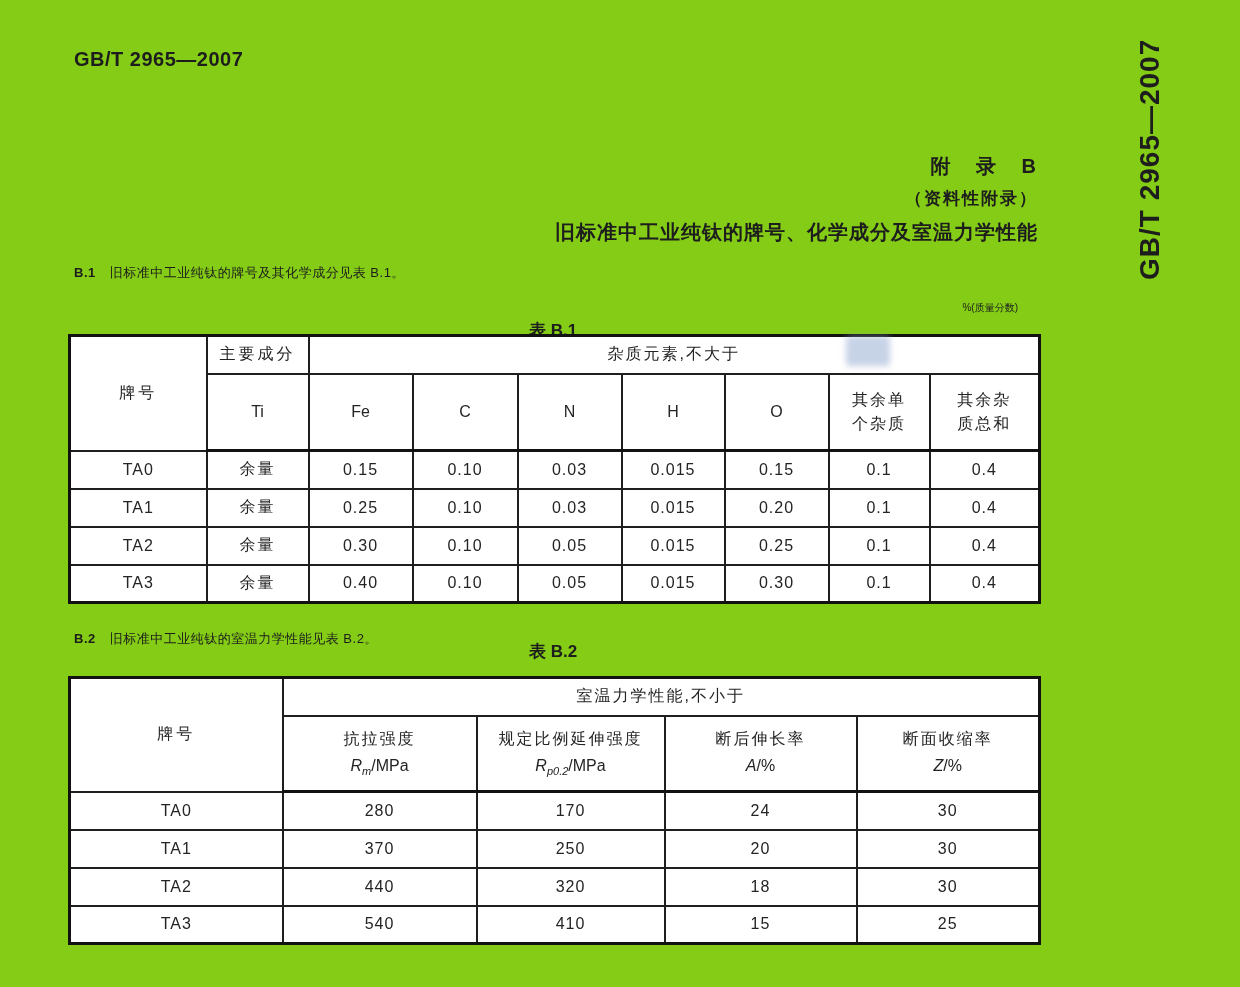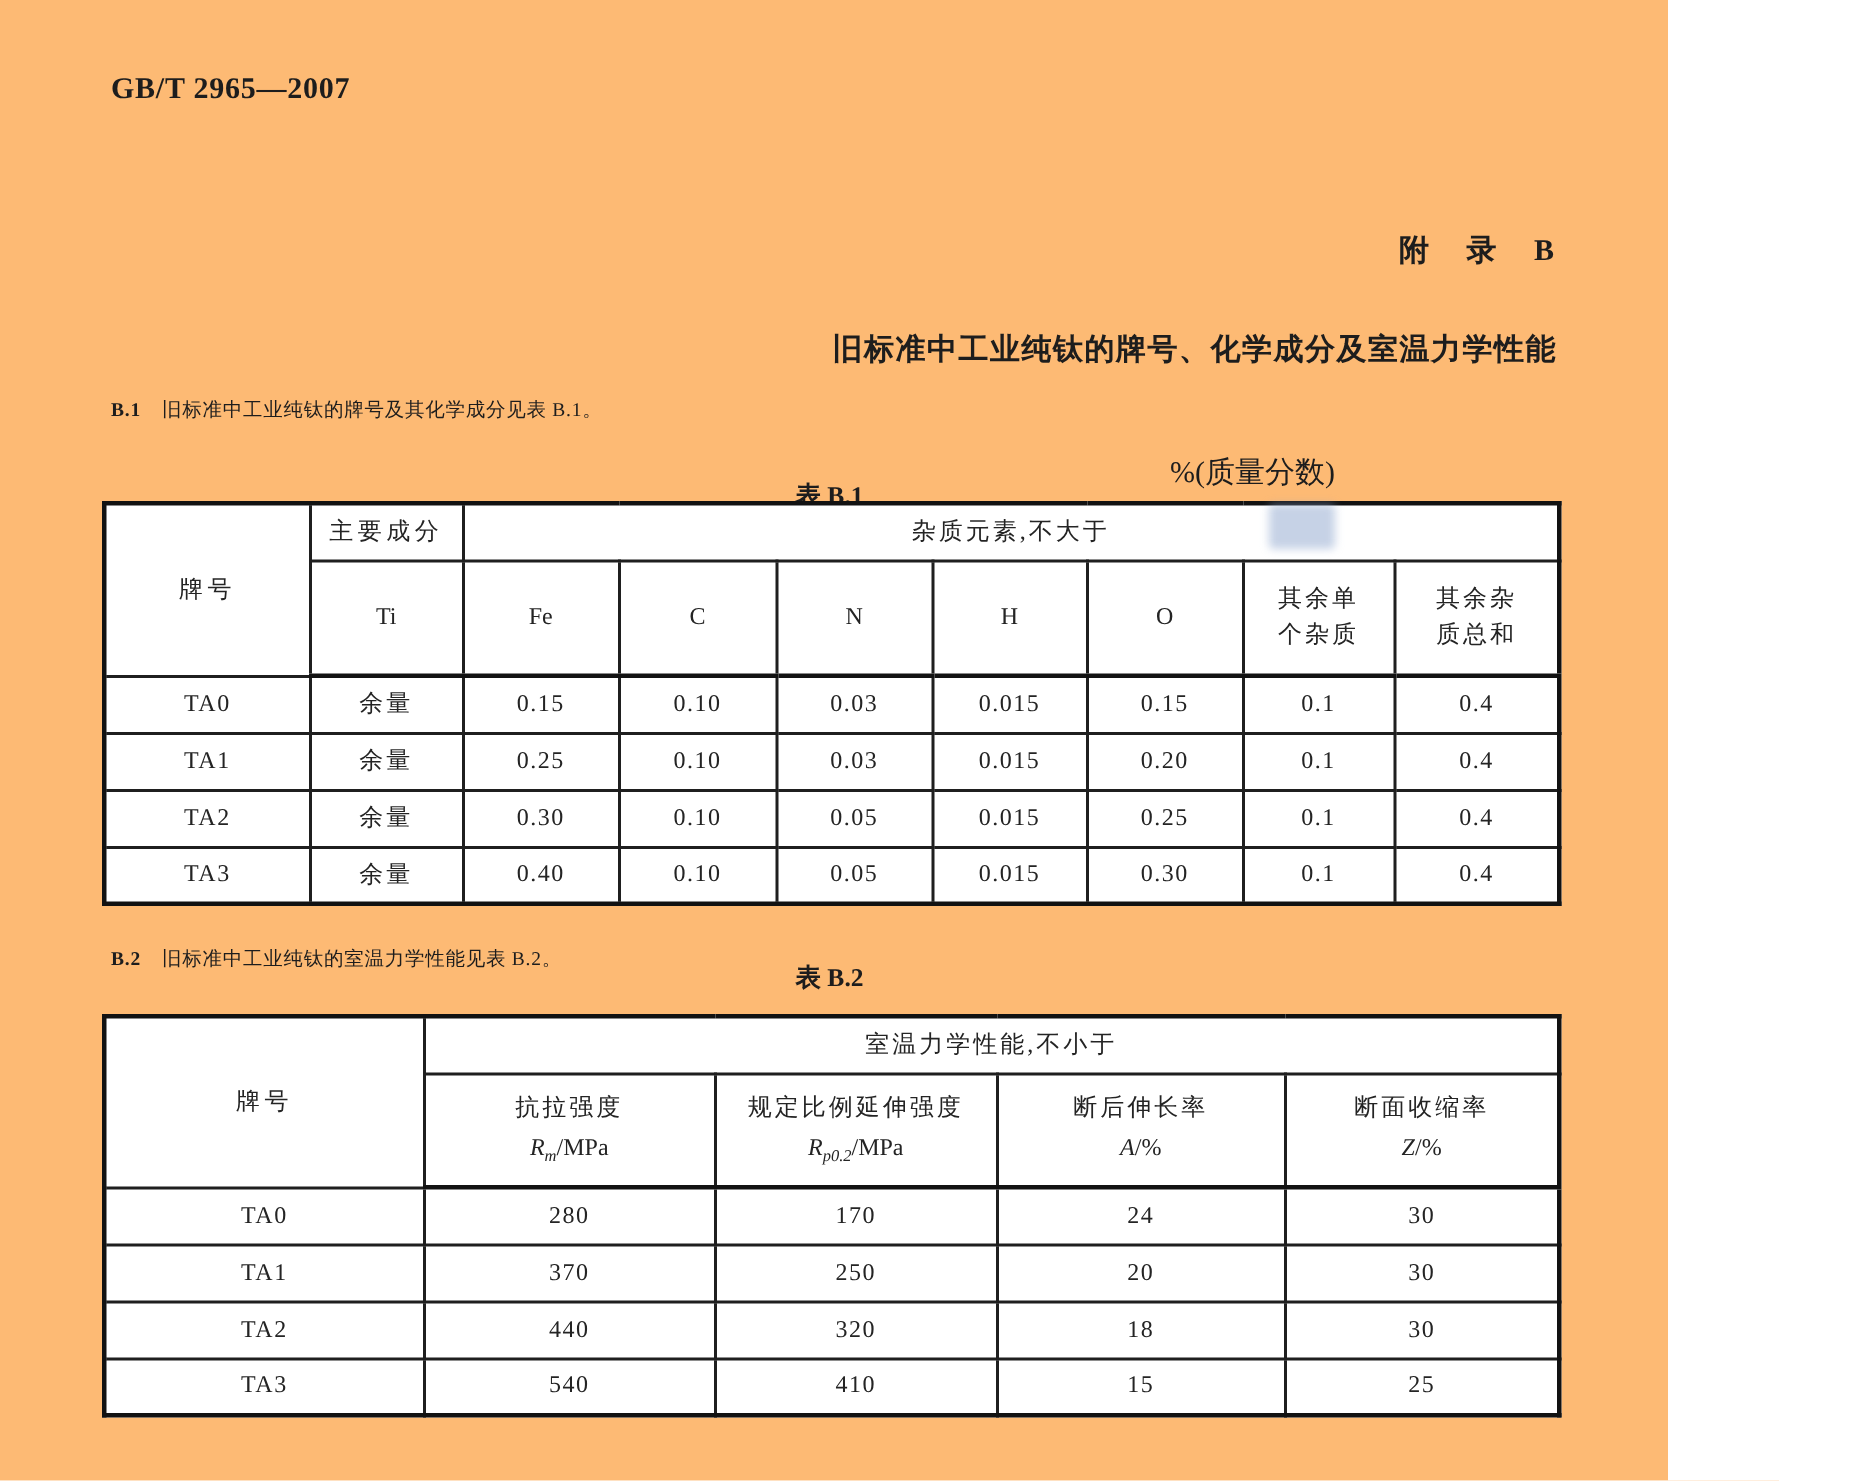--- a/index.html
+++ b/index.html
@@ -1,18 +1,18 @@
 <!DOCTYPE html>
 <html><head>
 <meta charset="utf-8">
 <style>
   html,body { margin:0; padding:0; background:#ffffff; }
   .page {
-    position:relative; width:1112px; height:987px; background:#fdba74;
-    color:#1d1d1d; font-family:Liberation Serif, serif;
+    position:relative; width:1240px; height:987px; background:#84cc16;
+    color:#1d1d1d; font-family:Liberation Sans, sans-serif;
     overflow:hidden;
   }
   .header-code {
     position:absolute; left:74px; top:48px;
     font-size:20px; font-weight:bold; letter-spacing:0.5px;
   }
   .side-code {
     position:absolute; left:1032px; top:142px; width:240px; height:36px;
     transform:rotate(-90deg);
     font-size:28px; font-weight:bold; text-align:center; letter-spacing:1px;
@@ -23,21 +23,21 @@
   .subtitle { top:187px; font-size:17px; font-weight:bold; letter-spacing:2px; }
   .heading  { top:219px; font-size:20px; font-weight:bold; letter-spacing:1px; }
   .para { position:absolute; left:74px; font-size:13px; letter-spacing:0.5px; }
   .para-b1 { top:264px; }
   .para-b2 { top:630px; }
   .para .lbl { font-weight:bold; margin-right:14px; }
   .caption { position:absolute; left:68px; width:970px; text-align:center;
              font-weight:bold; font-size:17px; }
   .caption-b1 { top:319px; }
   .caption-b2 { top:640px; }
-  .unit-note { position:absolute; right:222px; top:301px; font-size:20px; }
+  .unit-note { position:absolute; right:222px; top:301px; font-size:10px; }
   table.std {
     position:absolute; left:68px; width:970px;
     border-collapse:collapse; table-layout:fixed; background:#fff;
     border:3px solid #121212;
   }
   #tb1 { top:334px; }
   #tb2 { top:676px; }
   table.std td {
     border:2px solid #1f1f1f; text-align:center; vertical-align:middle;
     padding:0; font-size:16px; color:#242424;
@@ -59,20 +59,21 @@
 </head>
 <body>
 
 <div class="page">
 
   <div class="header-code">GB/T 2965—2007</div>
 
   <div class="side-code">GB/T 2965—2007</div>
 
   <div class="center-col title">附 录 B</div>
+  <div class="center-col subtitle">（资料性附录）</div>
   <div class="center-col heading">旧标准中工业纯钛的牌号、化学成分及室温力学性能</div>
 
   <div class="para para-b1">
     <span class="lbl">B.1</span><span>旧标准中工业纯钛的牌号及其化学成分见表 B.1。</span>
   </div>
 
   <div class="caption caption-b1">表 B.1</div>
   <div class="unit-note">%(质量分数)</div>
 
   <div class="smudge"></div>

